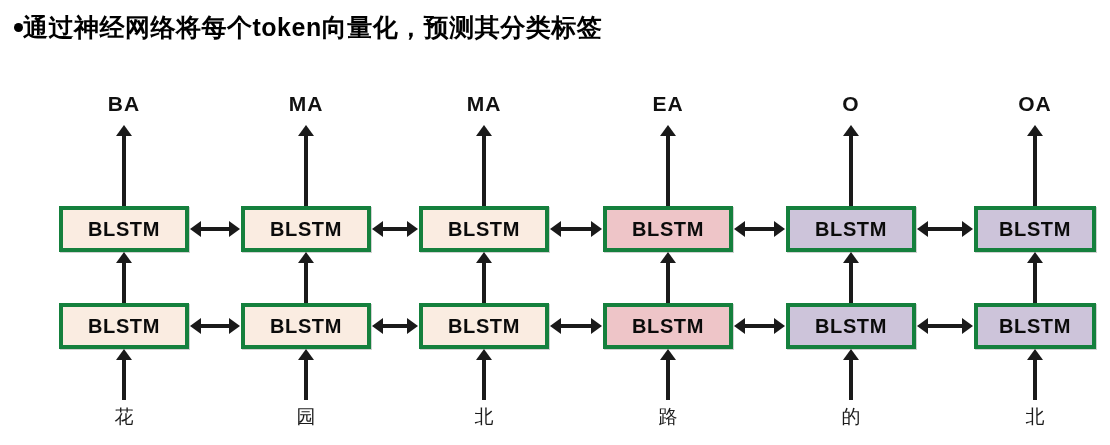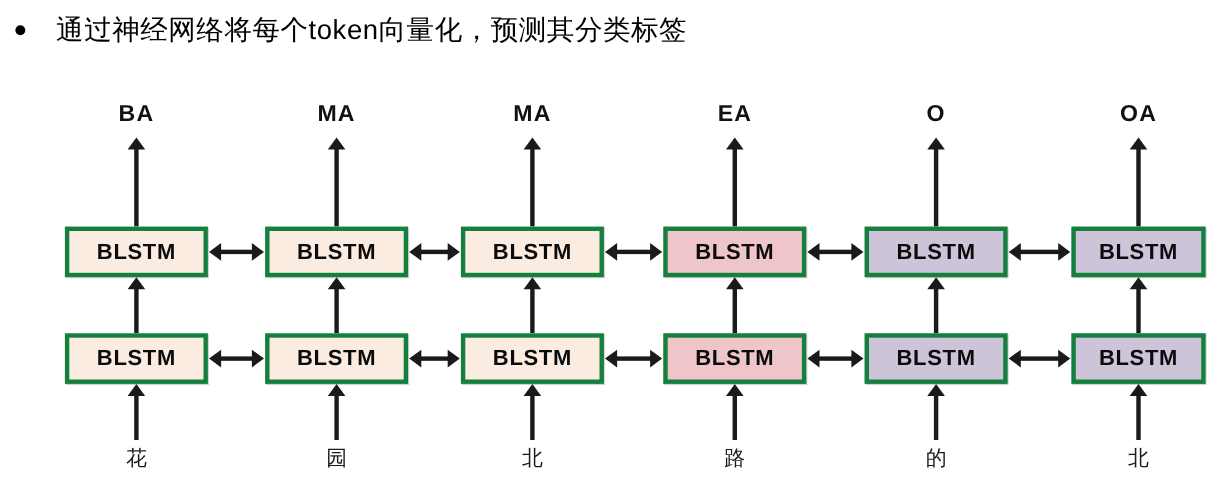--- a/index.html
+++ b/index.html
@@ -28,27 +28,27 @@
   }
   #header-bullet {
     width: 9px;
     height: 9px;
     border-radius: 50%;
     background: #000;
     margin-left: 14px;
     flex: 0 0 auto;
   }
   #header-text {
-    margin-left: 28px;
     font-size: 25px;
     line-height: 32px;
     letter-spacing: 0.5px;
     white-space: nowrap;
     color: #000;
     font-family: "Liberation Sans", "DejaVu Sans", sans-serif;
+    font-weight: bold;
   }
 
   
   #diagram {
     position: absolute;
     left: 0;
     top: 0;
     width: 1074px;
     height: 445px;
   }

